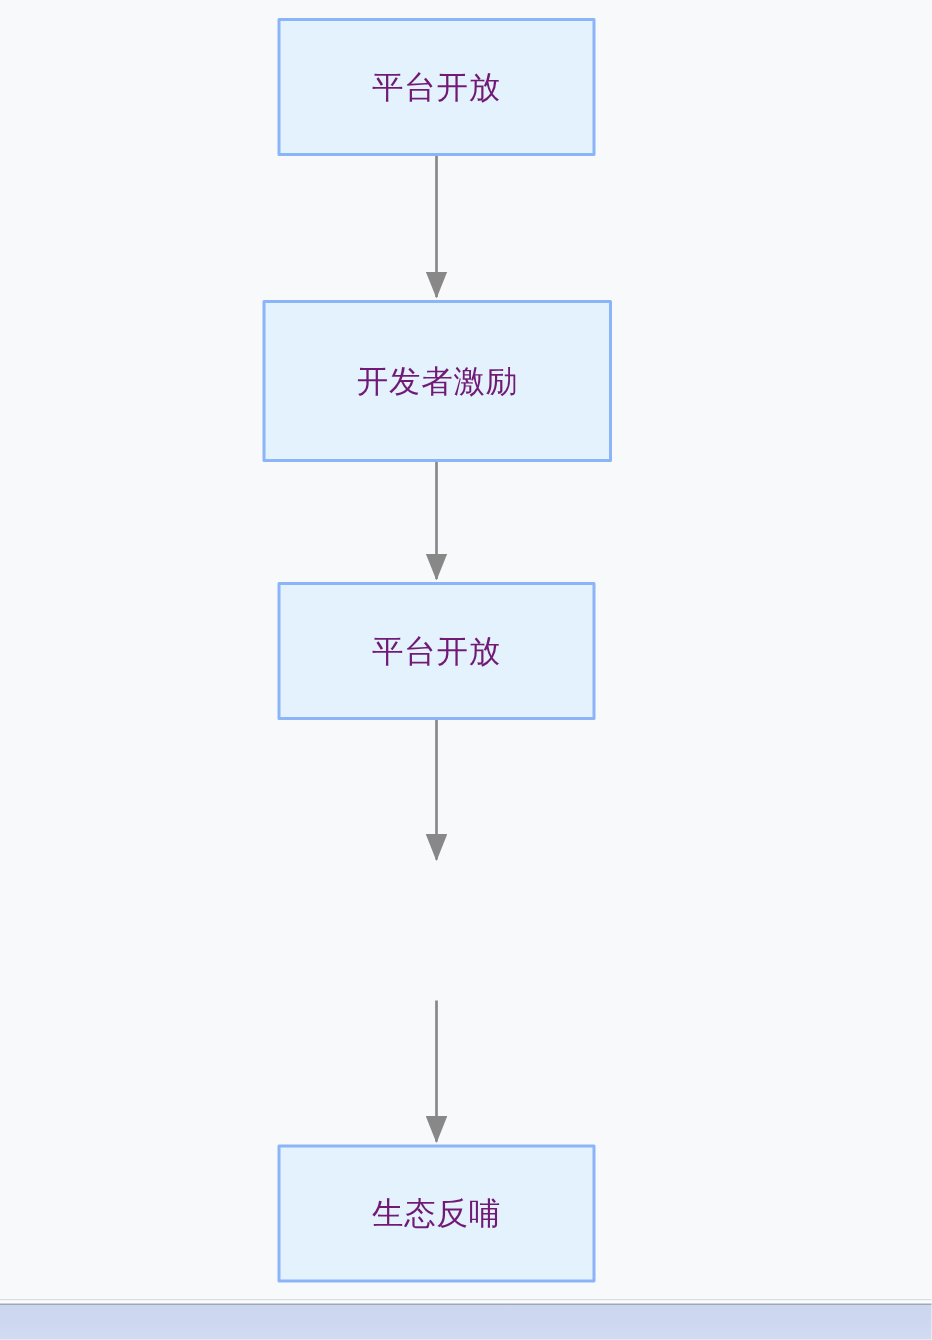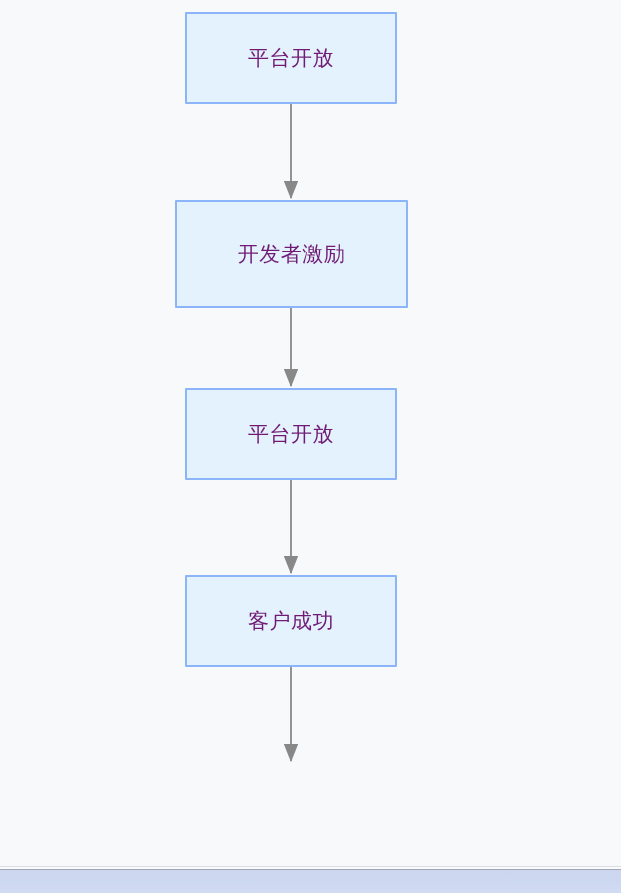--- a/index.html
+++ b/index.html
@@ -120,22 +120,22 @@
   </div>
 
   <div class="flow-node" id="node-1">
     <span class="flow-node-label">开发者激励</span>
   </div>
 
   <div class="flow-node" id="node-2">
     <span class="flow-node-label">平台开放</span>
   </div>
 
-  <div class="flow-node" id="node-3">
-    <span class="flow-node-label">客户成功</span>
+
+  <div class="flow-node" id="node-4">
+    <span class="flow-node-label">生态反哺</span>
   </div>
-
 
 </div>
 
 <div id="bottom-separator"></div>
 <div id="bottom-gap"></div>
 <div id="horizontal-scrollbar"></div>
 
 </body></html>

